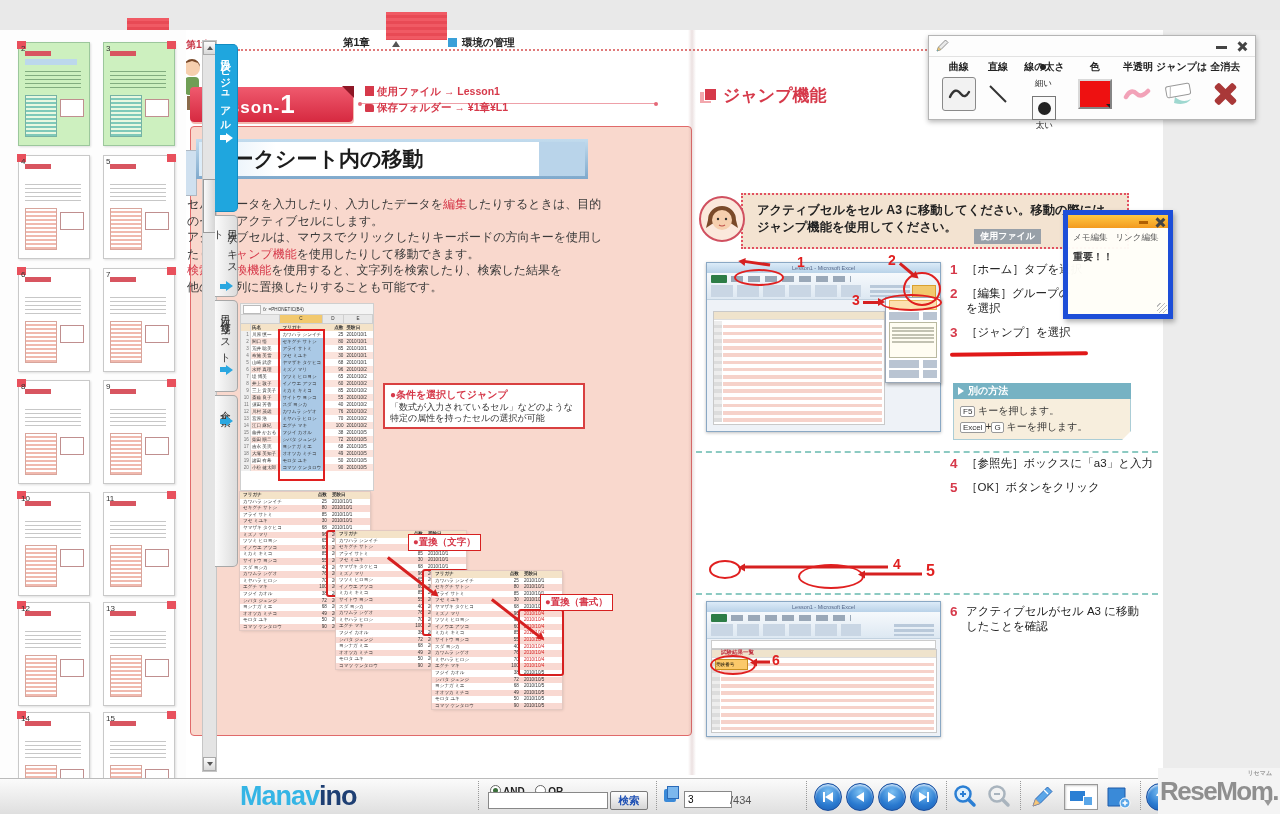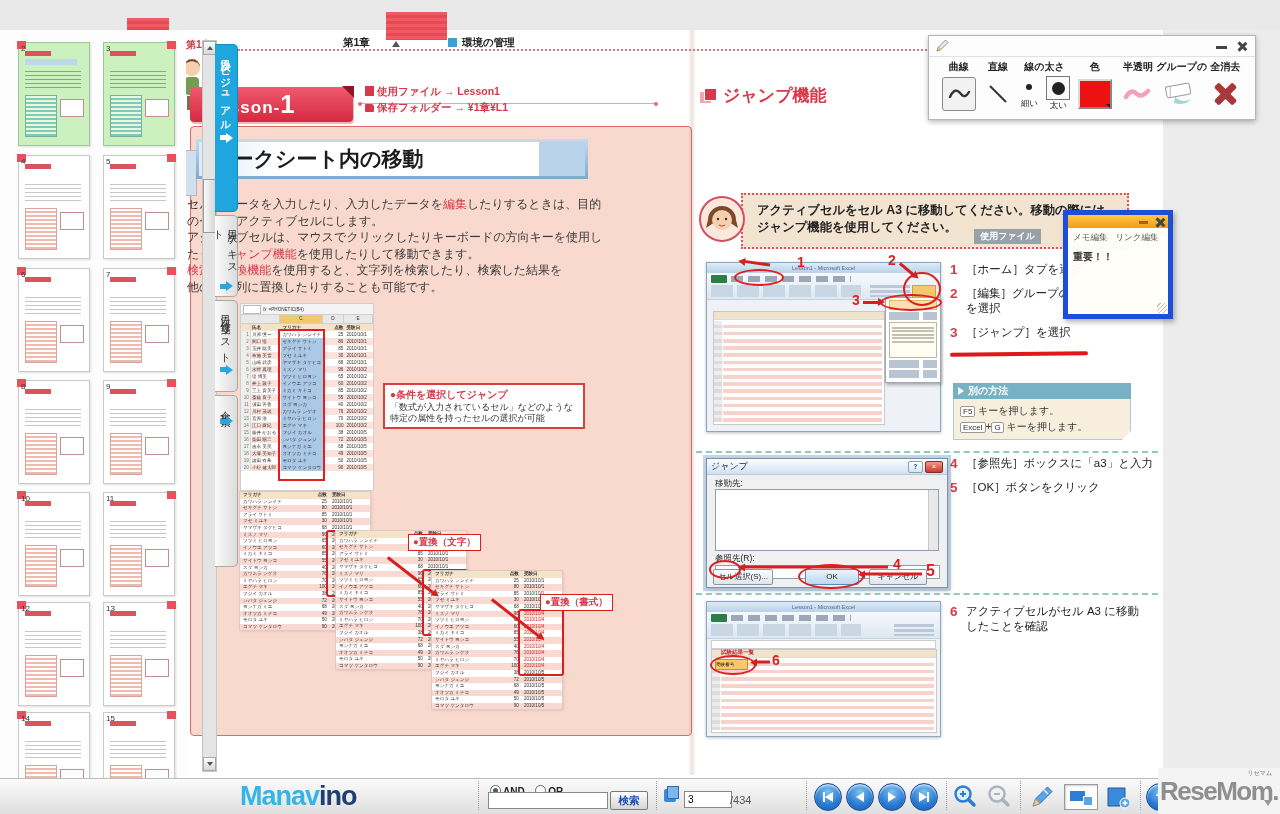--- a/index.html
+++ b/index.html
@@ -149,21 +149,21 @@
   #pen-tb .ptbar{height:20px;border-bottom:1px solid #e2e2e2;position:relative;}
   .winmin{position:absolute;width:11px;height:3px;background:#444;}
   .winx{position:absolute;width:11px;height:11px;}
   .winx:before,.winx:after{content:"";position:absolute;left:5px;top:0;width:2.5px;height:11px;background:#444;}
   .winx:before{transform:rotate(45deg);}  .winx:after{transform:rotate(-45deg);}
   #pen-row{display:flex;justify-content:space-between;padding:3px 8px 0;}
   .ptool{display:flex;flex-direction:column;align-items:center;width:44px;}
   .ptool .plabel{font-size:10px;font-weight:bold;color:#222;white-space:nowrap;}
   .ptool .pglyph{margin-top:3px;height:34px;display:flex;align-items:center;justify-content:center;}
   .pbtn{width:32px;height:32px;background:#f2f2f2;border:1px solid #8a8a8a;border-radius:3px;display:flex;align-items:center;justify-content:center;}
-  .thick-wrap{display:flex;gap:6px;align-items:flex-start;}
+  .thick-wrap{display:flex;gap:6px;align-items:flex-start;flex-direction:column;}
   .thk{display:flex;flex-direction:column;align-items:center;font-size:8.5px;color:#222;}
   .thk .box{width:22px;height:22px;display:flex;align-items:center;justify-content:center;}
   .thk.sel .box{border:1px solid #777;background:#fafafa;}
   .dot-s{width:6px;height:6px;border-radius:50%;background:#222;}
   .dot-b{width:13px;height:13px;border-radius:50%;background:#222;}
   #color-swatch{width:30px;height:26px;background:#ee1111;border:2px outset #d9d9d9;position:relative;}
   #color-swatch .dd{position:absolute;right:0;bottom:-1px;border-left:4px solid transparent;border-top:4px solid #222;}
   .clearx{position:relative;width:24px;height:24px;}
   .clearx:before,.clearx:after{content:"";position:absolute;left:9px;top:-1px;width:7px;height:26px;border-radius:2px;background:#a93838;}
   .clearx:before{transform:rotate(45deg);}  .clearx:after{transform:rotate(-45deg);}
@@ -845,36 +845,20 @@
         <span>別の方法</span>
       </div>
     <div class="ib-body" id="alt-body">
         <div><kbd>F5</kbd> キーを押します。</div>
         <div><kbd>Excel</kbd>+<kbd>G</kbd> キーを押します。</div>
       </div>
   </div>
 
   <div class="abs tdiv" style="left:696px;top:451px;width:462px;"></div>
 
-  <div class="abs" id="dlg">
-    <div class="dtbar">
-      <span class="dtitle">ジャンプ</span>
-      <span class="dbtn-help">?</span>
-      <span class="dbtn-close">×</span>
-    </div>
-    <div style="position:absolute;left:8px;top:19px;">移動先:</div>
-    <div class="dlist">
-        <div class="dscroll"></div>
-      </div>
-    <div style="position:absolute;left:8px;top:94px;">参照先(R):</div>
-    <div class="dinput">a3</div>
-    <div class="dbtn" style="left:6px;top:108px;width:58px;top:110px;">セル選択(S)...</div>
-    <div class="dbtn" style="left:98px;top:110px;width:52px;background:linear-gradient(#eaf4fd,#bcd8f0);border-color:#5a8ab8;">OK</div>
-    <div class="dbtn" style="left:162px;top:110px;width:56px;">キャンセル</div>
-  </div>
   <div class="rell" style="left:709px;top:560px;width:28px;height:15px;"></div>
   <div class="rarrow" style="left:744px;top:566px;width:144px;transform:rotate(180deg);transform-origin:center;"></div>
   <div class="ann" style="left:893px;top:556px;">4</div>
   <div class="rell" style="left:798px;top:564px;width:62px;height:21px;"></div>
   <div class="rarrow" style="left:864px;top:573px;width:58px;transform:rotate(180deg);transform-origin:center;"></div>
   <div class="ann" style="left:926px;top:562px;font-size:16px;">5</div>
 
   <div id="steps-b" class="abs steps" style="left:950px;top:456px;width:210px;">
       <div class="step">
         <div class="sn">4</div>
@@ -1139,21 +1123,21 @@
       </div>
       <div class="ptool">
         <div class="plabel">半透明</div>
         <div class="pglyph">
             <svg width="30" height="18">
               <path d="M3 12 q5 -9 11 -3 q4 4 11 -3" stroke="#f2a2b8" stroke-width="4.5" fill="none" stroke-linecap="round"></path>
             </svg>
           </div>
       </div>
       <div class="ptool">
-        <div class="plabel">グループの</div>
+        <div class="plabel">ジャンプは</div>
         <div class="pglyph">
             <svg width="38" height="26">
           <path d="M12 16 q8 7 16 2 q-5 7 -17 4" fill="#9fd8d0"></path>
           <rect x="3" y="4" width="24" height="11" rx="2" transform="rotate(-10 15 9)" fill="#fff" stroke="#999"></rect>
           <line x1="8" y1="4.5" x2="6" y2="15" stroke="#bbb" transform="rotate(-10 15 9)"></line>
         </svg>
           </div>
       </div>
       <div class="ptool">
         <div class="plabel">全消去</div>

